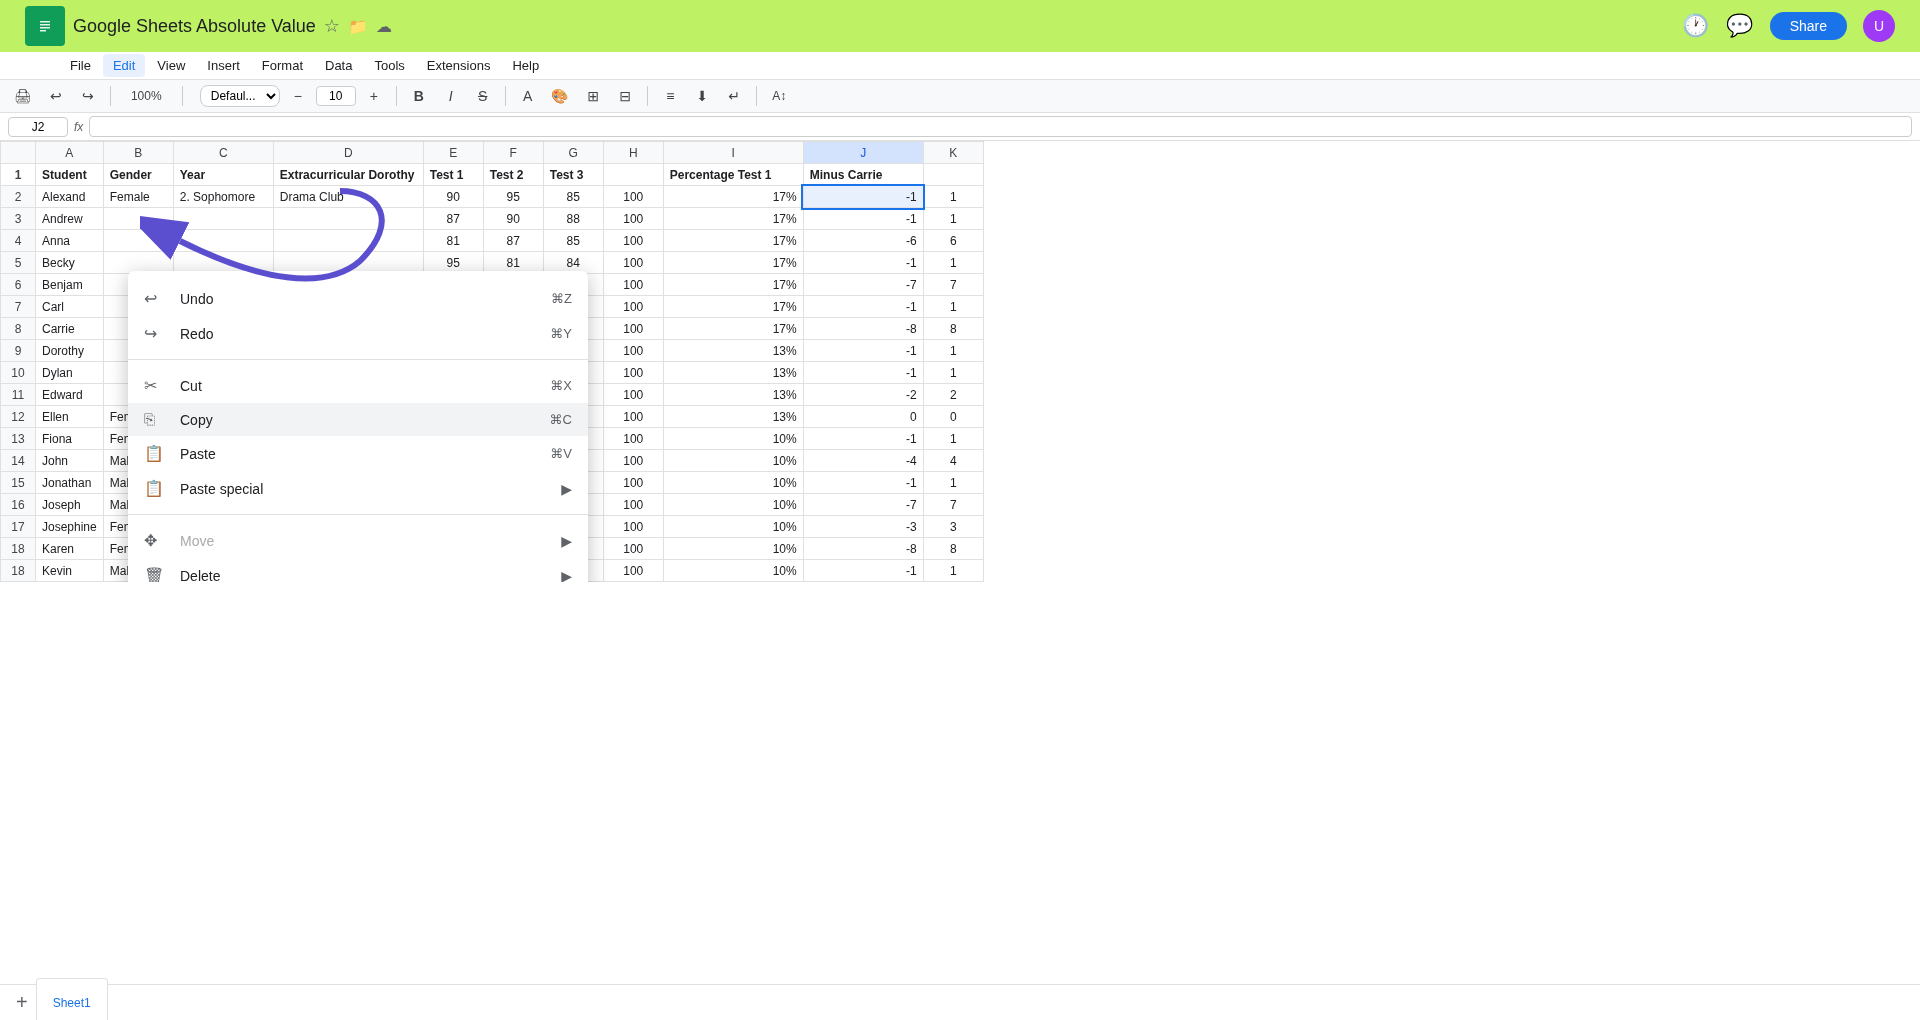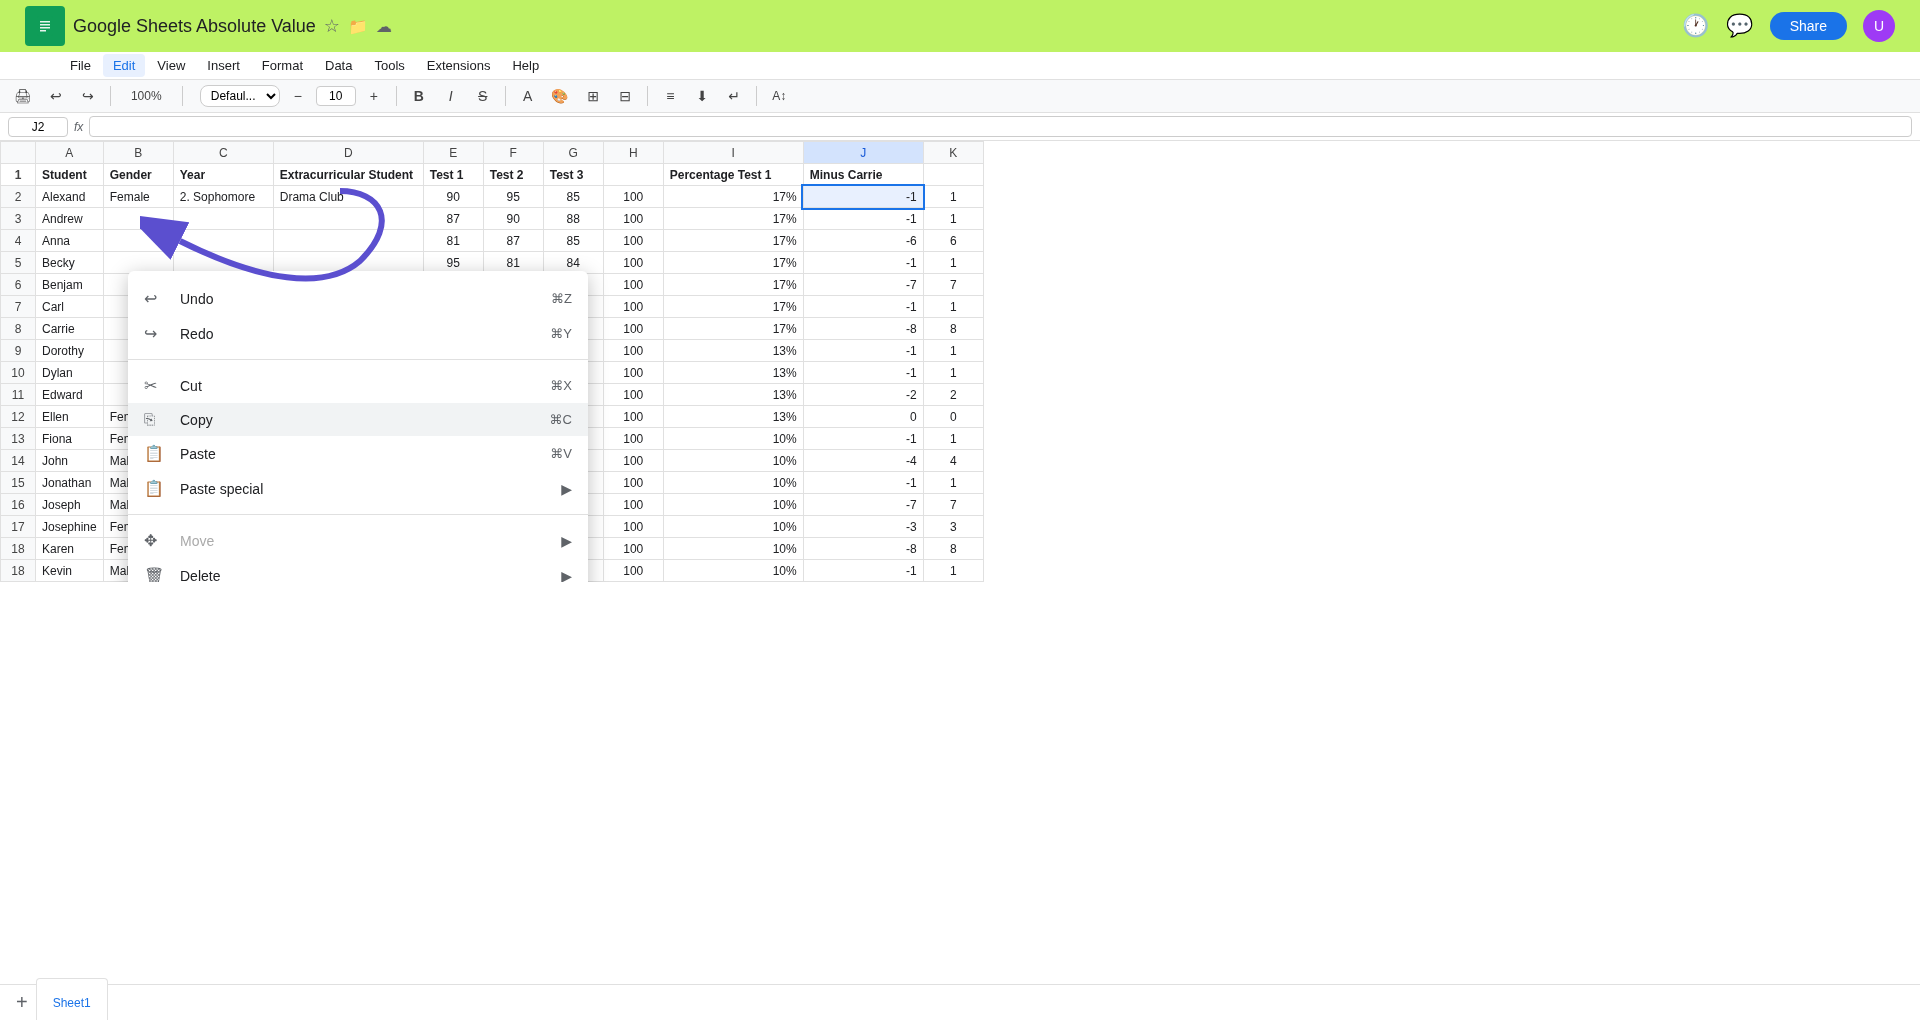--- a/index.html
+++ b/index.html
@@ -185,21 +185,21 @@
         <th class="col-header" style="min-width:60px;">K</th>
       </tr>
     </thead>
     <tbody id="sheet-body">
 
       <tr class="header-row">
         <td class="row-header">1</td>
         <td class="cell-bold">Student</td>
         <td class="cell-bold">Gender</td>
         <td class="cell-bold">Year</td>
-        <td class="cell-bold">Extracurricular Student</td>
+        <td class="cell-bold">Extracurricular Dorothy</td>
         <td class="cell-bold">Test 1</td>
         <td class="cell-bold">Test 2</td>
         <td class="cell-bold">Test 3</td>
         <td></td>
         <td class="cell-bold">Percentage Test 1</td>
         <td class="cell-bold">Minus Carrie</td>
         <td></td>
       </tr>
     <tr>
       <td class="row-header">2</td>

